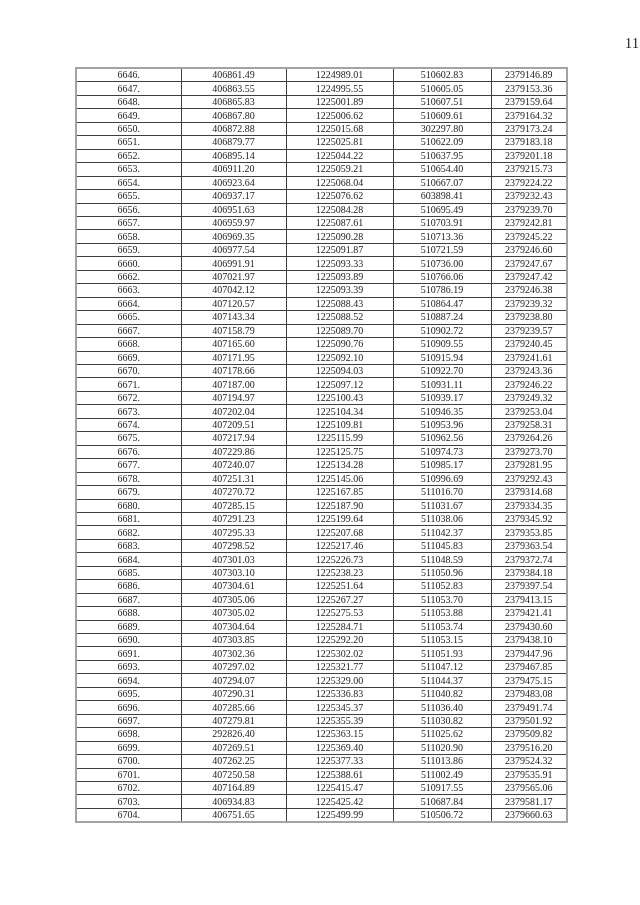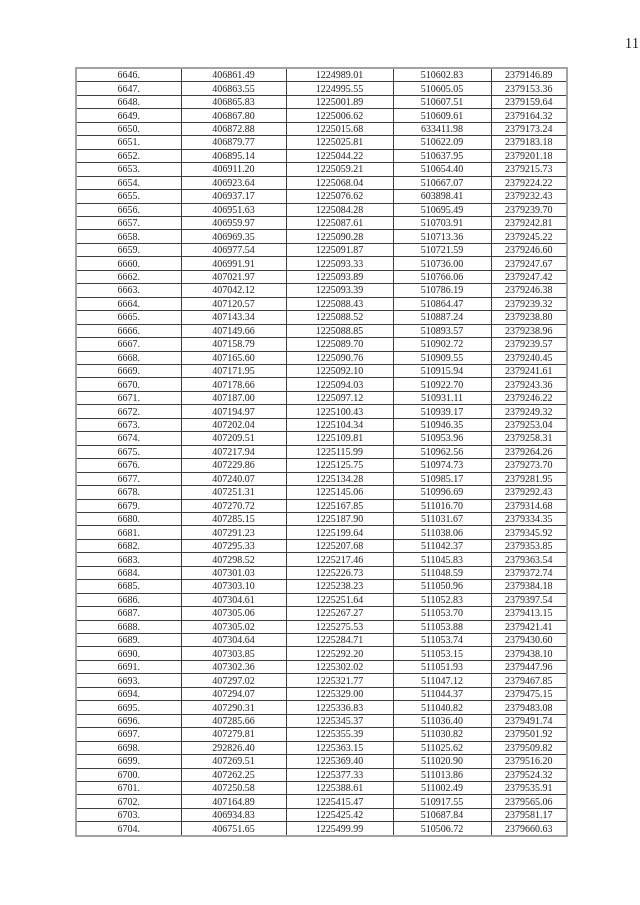--- a/index.html
+++ b/index.html
@@ -92,21 +92,21 @@
         <td>6649.</td>
         <td>406867.80</td>
         <td>1225006.62</td>
         <td>510609.61</td>
         <td>2379164.32</td>
       </tr>
       <tr>
         <td>6650.</td>
         <td>406872.88</td>
         <td>1225015.68</td>
-        <td>633411.98</td>
+        <td>302297.80</td>
         <td>2379173.24</td>
       </tr>
       <tr>
         <td>6651.</td>
         <td>406879.77</td>
         <td>1225025.81</td>
         <td>510622.09</td>
         <td>2379183.18</td>
       </tr>
       <tr>
@@ -194,27 +194,20 @@
         <td>2379239.32</td>
       </tr>
       <tr>
         <td>6665.</td>
         <td>407143.34</td>
         <td>1225088.52</td>
         <td>510887.24</td>
         <td>2379238.80</td>
       </tr>
       <tr>
-        <td>6666.</td>
-        <td>407149.66</td>
-        <td>1225088.85</td>
-        <td>510893.57</td>
-        <td>2379238.96</td>
-      </tr>
-      <tr>
         <td>6667.</td>
         <td>407158.79</td>
         <td>1225089.70</td>
         <td>510902.72</td>
         <td>2379239.57</td>
       </tr>
       <tr>
         <td>6668.</td>
         <td>407165.60</td>
         <td>1225090.76</td>

